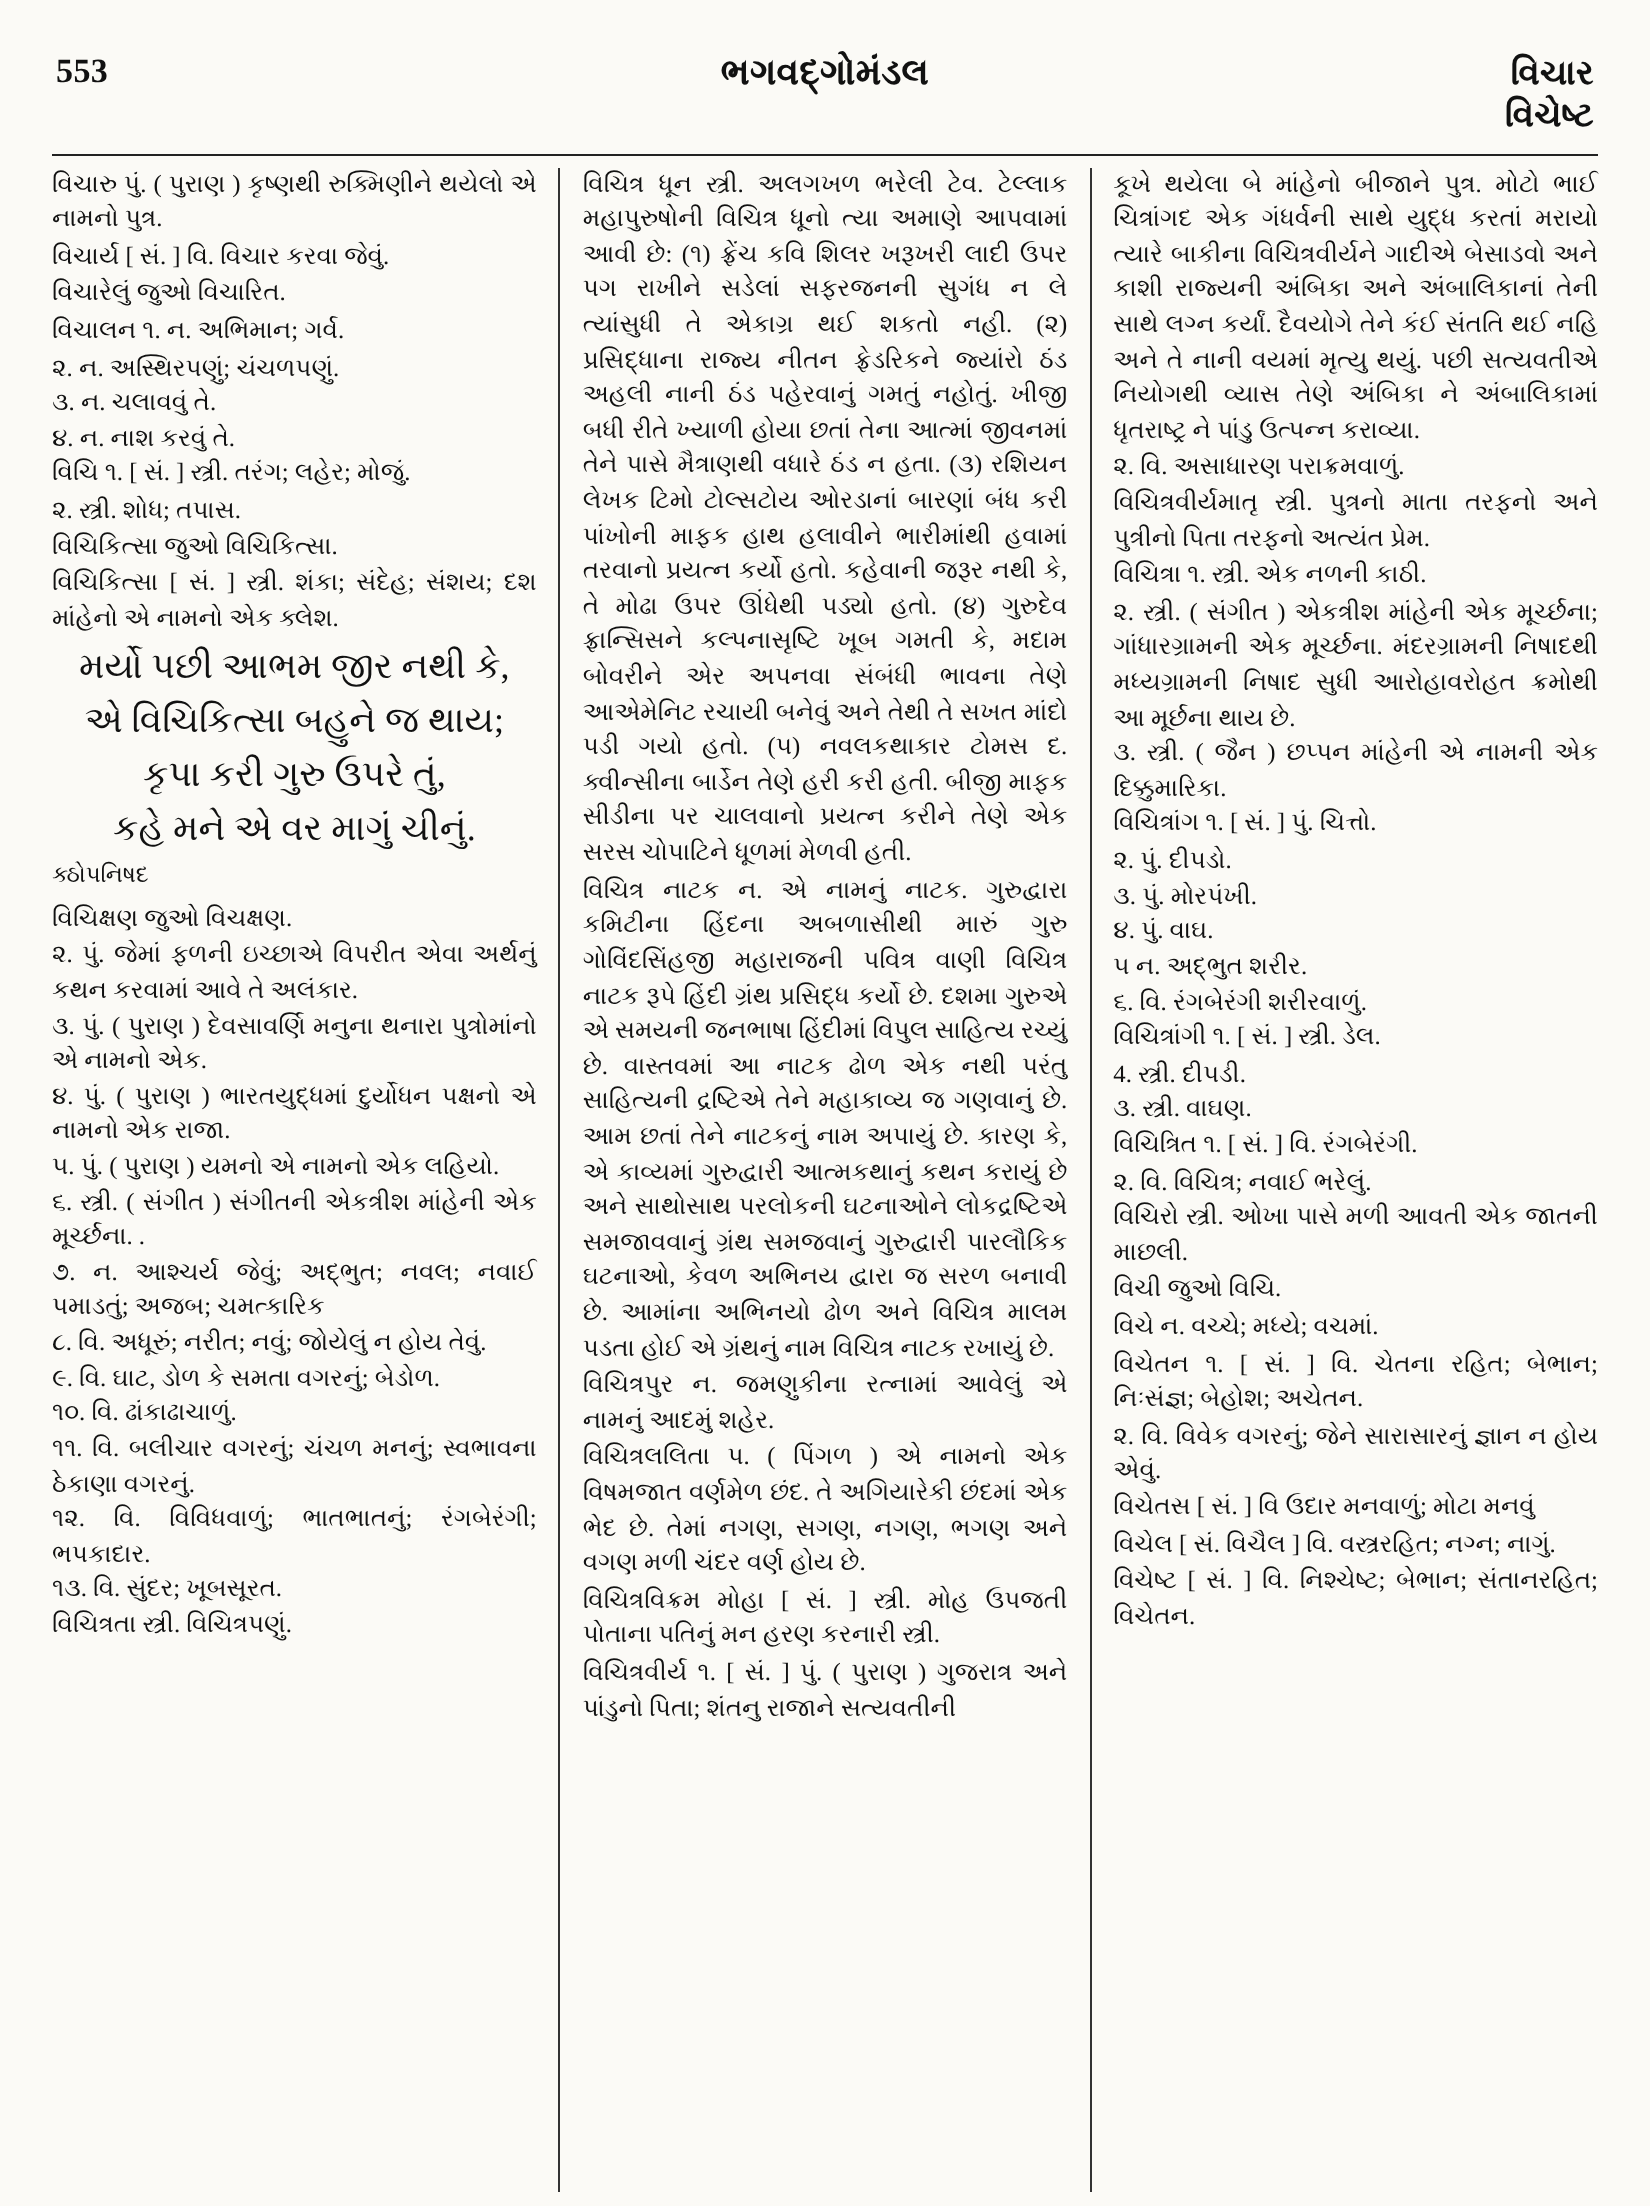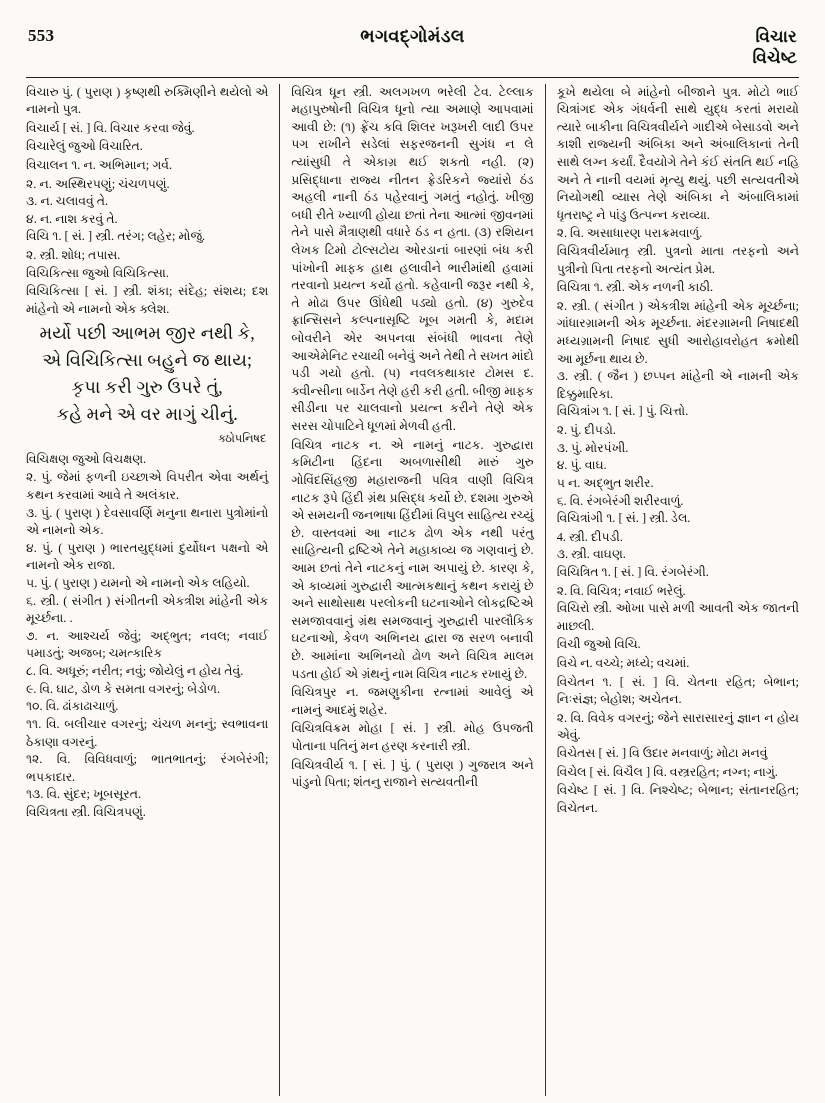--- a/index.html
+++ b/index.html
@@ -58,21 +58,20 @@
   }
   .entry{margin:0 0 1px 0;}
   .verse{
     text-align:center;
     font-size:18px;
     line-height:1.5;
     margin:2px 0 2px 0;
   }
   .verse div{display:block;}
   .attrib{
-    text-align:right;
     font-size:11.5px;
     margin:0 2px 4px 0;
   }
   .sub{margin:0;}
 </style>
 </head>
 <body>
 
 <div class="page">
 
@@ -121,20 +120,21 @@
         <p class="sub">૧૧. વિ. બલીચાર વગરનું; ચંચળ મનનું; સ્વભાવના ઠેકાણા વગરનું.</p>
         <p class="sub">૧૨. વિ. વિવિધવાળું; ભાતભાતનું; રંગબેરંગી; ભપકાદાર.</p>
         <p class="sub">૧૩. વિ. સુંદર; ખૂબસૂરત.</p>
         <p class="entry">વિચિત્રતા સ્ત્રી. વિચિત્રપણું.</p>
       </div>
     <div class="divider"></div>
     <div class="col c2" id="col2">
         <p class="entry">વિચિત્ર ધૂન સ્ત્રી. અલગખળ ભરેલી ટેવ. ટેલ્લાક મહાપુરુષોની વિચિત્ર ધૂનો ત્યા અમાણે આપવામાં આવી છે:  (૧) ફ્રેંચ કવિ શિલર ખરૂખરી લાદી ઉપર પગ રાખીને સડેલાં સફરજનની સુગંધ ન લે ત્યાંસુધી તે એકાગ્ર થઈ શકતો નહી. (૨) પ્રસિદ્ધાના રાજ્ય નીતન ફ્રેડરિકને જ્યાંરો ઠંડ અહલી નાની ઠંડ પહેરવાનું ગમતું નહોતું. ખીજી બધી રીતે ખ્યાળી હોયા છતાં તેના આત્માં જીવનમાં તેને પાસે મૈત્રાણથી વધારે ઠંડ ન હતા. (૩) રશિયન લેખક ટિમો ટોલ્સટોય ઓરડાનાં બારણાં બંધ કરી પાંખોની માફક હાથ હલાવીને ભારીમાંથી હવામાં તરવાનો પ્રયત્ન કર્યો હતો. કહેવાની જરૂર નથી કે, તે મોઢા ઉપર ઊંધેથી પડ્યો હતો. (૪) ગુરુદેવ ફ્રાન્સિસને કલ્પનાસૃષ્ટિ ખૂબ ગમતી કે, મદામ બોવરીને એર અપનવા સંબંધી ભાવના તેણે આએમેનિટ રચાયી બનેવું અને તેથી તે સખત માંદો પડી ગયો હતો. (૫) નવલકથાકાર ટોમસ દ. ક્વીન્સીના બાર્ડેન તેણે હરી કરી હતી. બીજી માફક સીડીના પર ચાલવાનો પ્રયત્ન કરીને તેણે એક સરસ ચોપાટિને ધૂળમાં મેળવી હતી.</p>
         <p class="entry">વિચિત્ર નાટક ન. એ નામનું નાટક. ગુરુદ્વારા કમિટીના હિંદના અબળાસીથી મારું ગુરુ ગોવિંદસિંહજી મહારાજની પવિત્ર વાણી વિચિત્ર નાટક રૂપે હિંદી ગ્રંથ પ્રસિદ્ધ કર્યો છે. દશમા ગુરુએ એ સમયની જનભાષા હિંદીમાં વિપુલ સાહિત્ય રચ્યું છે. વાસ્તવમાં આ નાટક ઢોળ એક નથી પરંતુ સાહિત્યની દ્રષ્ટિએ તેને મહાકાવ્ય જ ગણવાનું છે. આમ છતાં તેને નાટકનું નામ અપાયું છે. કારણ કે, એ કાવ્યમાં ગુરુદ્વારી આત્મકથાનું કથન કરાયું છે અને સાથોસાથ પરલોકની ઘટનાઓને લોકદ્રષ્ટિએ સમજાવવાનું ગ્રંથ સમજવાનું ગુરુદ્વારી પારલૌકિક ઘટનાઓ, કેવળ અભિનય દ્વારા જ સરળ બનાવી છે. આમાંના અભિનયો ઢોળ અને વિચિત્ર માલમ પડતા હોઈ એ ગ્રંથનું નામ વિચિત્ર નાટક રખાયું છે.</p>
         <p class="entry">વિચિત્રપુર ન. જમણુકીના રત્નામાં આવેલું એ નામનું આદમું શહેર.</p>
+        <p class="entry">વિચિત્રલલિતા પ. ( પિંગળ ) એ નામનો એક વિષમજાત વર્ણમેળ છંદ. તે અગિયારેકી છંદમાં એક ભેદ છે. તેમાં નગણ, સગણ, નગણ, ભગણ અને વગણ મળી ચંદર વર્ણ હોય છે.</p>
         <p class="entry">વિચિત્રવિક્રમ મોહા [ સં. ] સ્ત્રી. મોહ ઉપજતી પોતાના પતિનું મન હરણ કરનારી સ્ત્રી.</p>
         <p class="entry">વિચિત્રવીર્ય ૧. [ સં. ] પું. ( પુરાણ ) ગુજરાત્ર અને પાંડુનો પિતા; શંતનુ રાજાને સત્યવતીની</p>
       </div>
     <div class="divider"></div>
     <div class="col c3" id="col3">
         <p class="entry">કૂખે થયેલા બે માંહેનો બીજાને પુત્ર. મોટો ભાઈ ચિત્રાંગદ એક ગંધર્વની સાથે યુદ્ધ કરતાં મરાયો ત્યારે બાકીના વિચિત્રવીર્યને ગાદીએ બેસાડવો અને કાશી રાજ્યની અંબિકા અને અંબાલિકાનાં તેની સાથે લગ્ન કર્યાં. દૈવયોગે તેને કંઈ સંતતિ થઈ નહિ અને તે નાની વયમાં મૃત્યુ થયું. પછી સત્યવતીએ નિયોગથી વ્યાસ તેણે અંબિકા ને અંબાલિકામાં ધૃતરાષ્ટ્ર ને પાંડુ ઉત્પન્ન કરાવ્યા.</p>
         <p class="sub">૨. વિ. અસાધારણ પરાક્રમવાળું.</p>
         <p class="entry">વિચિત્રવીર્યમાતૃ સ્ત્રી. પુત્રનો માતા તરફનો અને પુત્રીનો પિતા તરફનો અત્યંત પ્રેમ.</p>
         <p class="entry">વિચિત્રા ૧. સ્ત્રી. એક નળની કાઠી.</p>
         <p class="sub">૨. સ્ત્રી. ( સંગીત ) એકત્રીશ માંહેની એક મૂર્ચ્છના; ગાંધારગ્રામની એક મૂર્ચ્છના. મંદરગ્રામની નિષાદથી મધ્યગ્રામની નિષાદ સુધી આરોહાવરોહત ક્રમોથી આ મૂર્છના થાય છે.</p>

